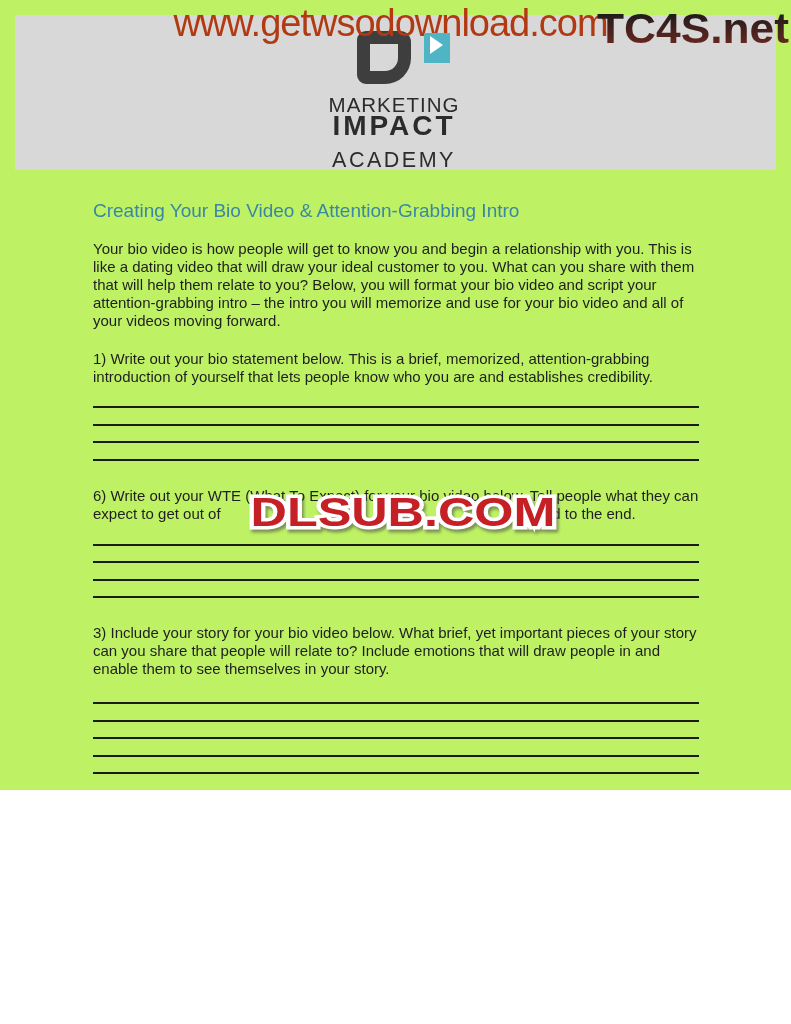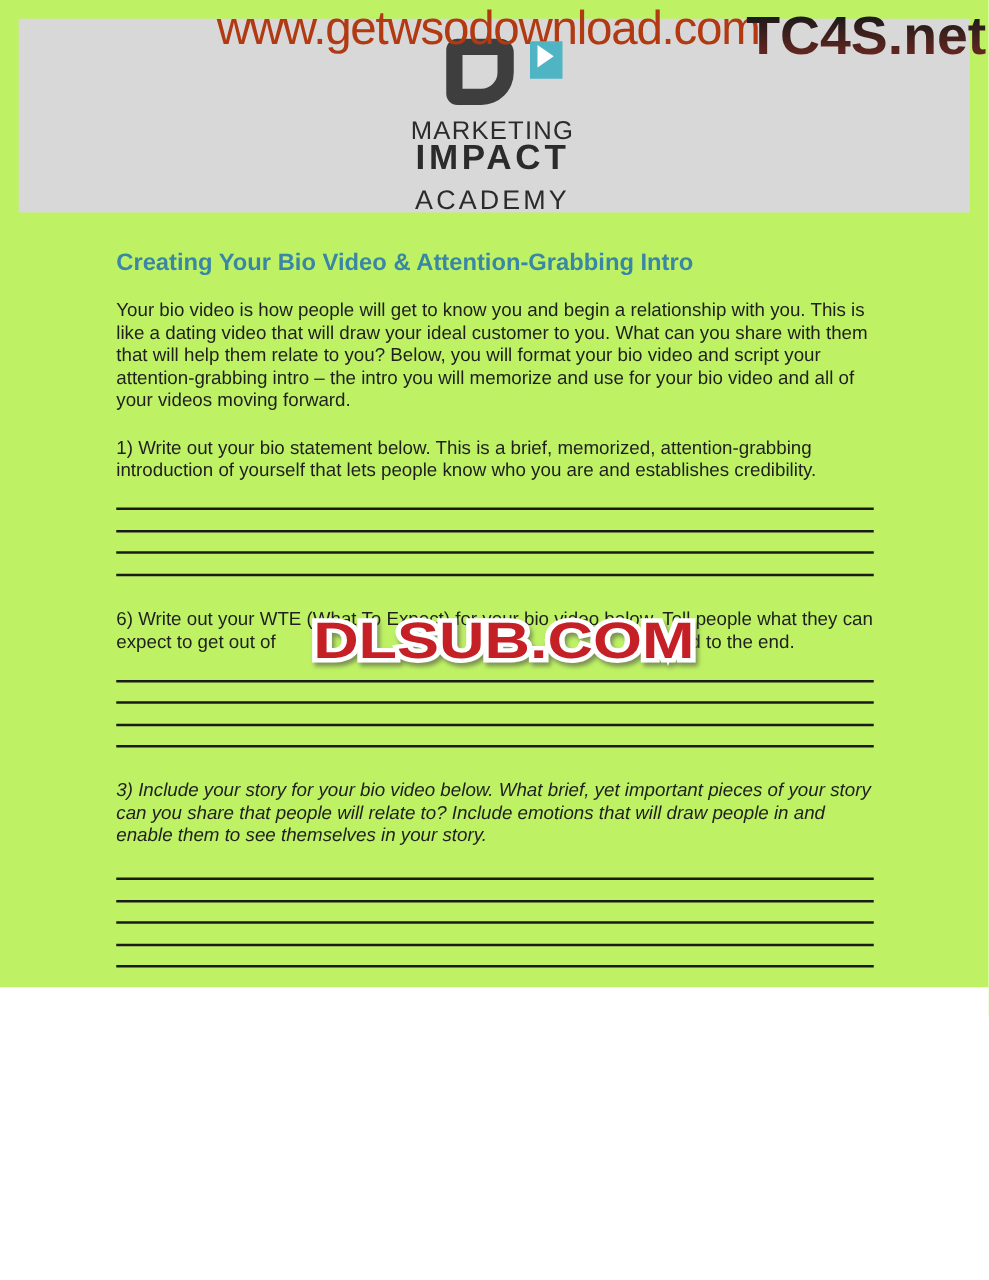--- a/index.html
+++ b/index.html
@@ -23,25 +23,25 @@
   .logo-play-triangle{
     position:absolute;left:430px;top:36px;width:0;height:0;z-index:5;
     border-left:13px solid #ffffff;border-top:9px solid transparent;border-bottom:9px solid transparent;
   }
   .logo-text{position:absolute;left:244px;width:300px;text-align:center;color:#2b2b2b;z-index:2;white-space:nowrap;}
   .logo-line1{top:93px;font-size:20.5px;letter-spacing:1px;}
   .logo-line2{top:110px;font-size:28px;font-weight:bold;letter-spacing:3px;}
   .logo-line3{top:148px;font-size:21.5px;letter-spacing:2.5px;}
   
   .content{margin-left:93px;width:606px;}
-  .doc-title{margin:30px 0 0 0;font-size:19px;font-weight:bold;color:#3a87a5;}
+  .doc-title{margin:30px 0 0 0;font-size:19px;font-weight:normal;color:#3a87a5;}
   .intro{margin:18px 0 0 0;font-size:15px;line-height:18px;}
   .prompt{margin:0;font-size:15px;line-height:18px;}
   .section{margin-top:20px;}
-  #sec2{margin-top:26px;} #sec3{margin-top:26px;font-style:italic;} #sec4{margin-top:25px;}
+  #sec2{margin-top:26px;} #sec3{margin-top:26px;} #sec4{margin-top:25px;}
   .rules{margin-top:20px;}
   #sec2 .rules{margin-top:21px;} #sec3 .rules{margin-top:24px;} #sec4 .rules{margin-top:23px;}
   .rule{border-top:2px solid #1b1b1b;height:0;margin-top:15.5px;}
   .rules .rule:first-child{margin-top:0;}
   .obscured-gap{display:inline-block;width:315px;height:1px;}
   .doc-footer{margin-top:37px;text-align:right;font-size:14px;color:#3a3a3a;}
   
   .dlsub{position:absolute;left:237px;top:486px;z-index:6;}
   .traders{position:absolute;left:477px;top:980px;z-index:6;}
   svg text{font-family:"Liberation Sans", sans-serif;}

